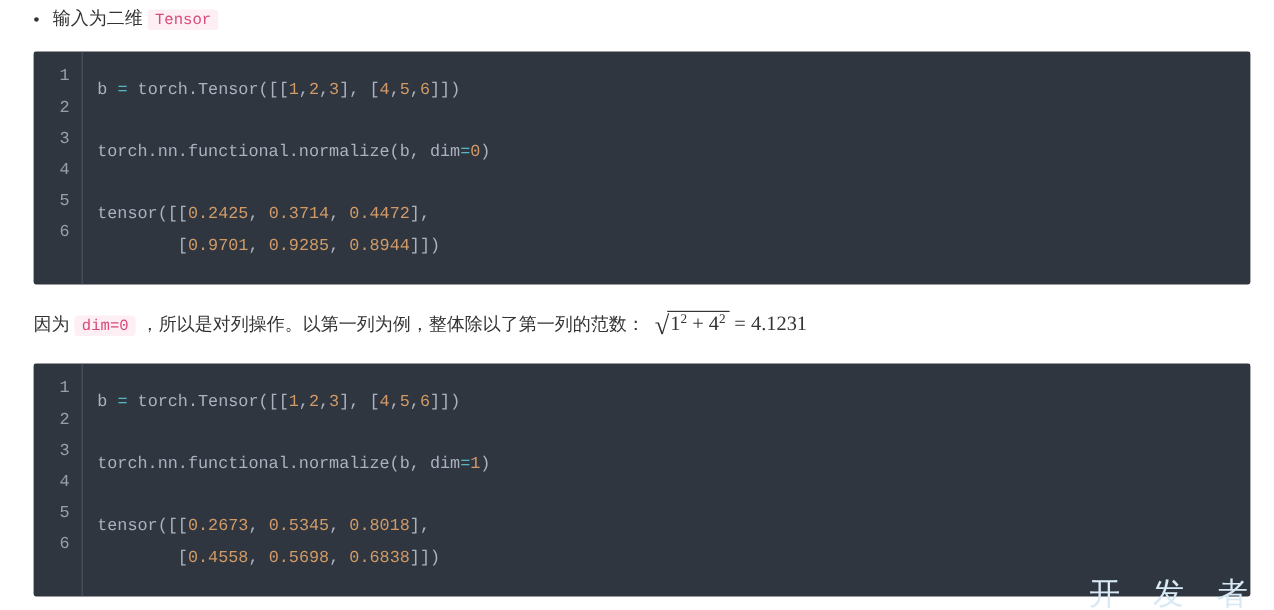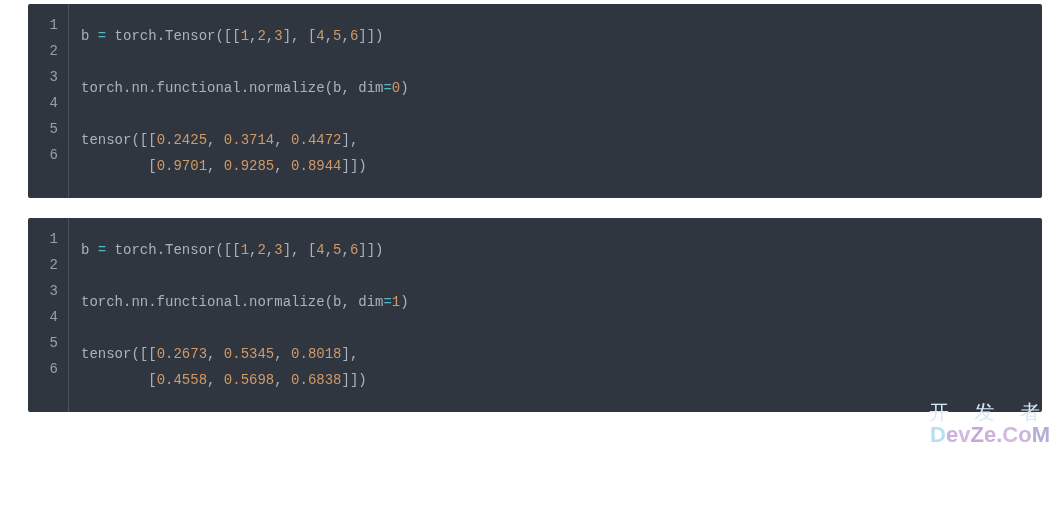--- a/index.html
+++ b/index.html
@@ -101,21 +101,21 @@
     position: absolute;
     right: 12px;
     bottom: 6px;
     text-align: right;
     line-height: 1.05;
     pointer-events: none;
     user-select: none;
   }
   .wm-cn {
     color: #d7e9f5;
-    font-size: 20px;
+    font-size: 26px;
     letter-spacing: 10px;
     font-weight: 400;
   }
   .wm-en {
     font-family: Arial, sans-serif;
     font-size: 22px;
     font-weight: 700;
     letter-spacing: 0;
   }
   .wm-en .c1 { color: #b9def2; }
@@ -125,33 +125,43 @@
   .wm-en .c5 { color: #cdb0dc; }
   .wm-en .c6 { color: #d3b9e0; }
   .wm-en .c7 { color: #cbb5dc; }
   .wm-en .c8 { color: #b4aed6; }
 </style>
 </head>
 <body>
 
 <div class="content">
 
+  <div class="bullet-line">
+    <span>输入为二维</span>
+    <span class="inline-code">Tensor</span>
+  </div>
 
   <div class="code-block">
     <div class="line-numbers" id="ln-0">
         <div>1</div>
         <div>2</div>
         <div>3</div>
         <div>4</div>
         <div>5</div>
         <div>6</div>
       </div>
     <div class="code-lines" id="cl-0"><div class="line"><span class="tk-id">b </span><span class="tk-op">=</span><span class="tk-id"> torch.Tensor([[</span><span class="tk-num">1</span><span class="tk-pn">,</span><span class="tk-num">2</span><span class="tk-pn">,</span><span class="tk-num">3</span><span class="tk-id">], [</span><span class="tk-num">4</span><span class="tk-pn">,</span><span class="tk-num">5</span><span class="tk-pn">,</span><span class="tk-num">6</span><span class="tk-id">]])</span></div><div class="line">&nbsp;</div><div class="line"><span class="tk-id">torch.nn.functional.normalize(b, dim</span><span class="tk-op">=</span><span class="tk-num">0</span><span class="tk-id">)</span></div><div class="line">&nbsp;</div><div class="line"><span class="tk-id">tensor([[</span><span class="tk-num">0.2425</span><span class="tk-pn">, </span><span class="tk-num">0.3714</span><span class="tk-pn">, </span><span class="tk-num">0.4472</span><span class="tk-id">],</span></div><div class="line"><span class="tk-id">        [</span><span class="tk-num">0.9701</span><span class="tk-pn">, </span><span class="tk-num">0.9285</span><span class="tk-pn">, </span><span class="tk-num">0.8944</span><span class="tk-id">]])</span></div></div>
   </div>
 
+  <div class="para">
+    <span>因为 </span>
+    <span class="inline-code">dim=0</span>
+    <span> ，所以是对列操作。以第一列为例，整体除以了第一列的范数：</span>
+    <span class="mathwrap" id="math-0"><span class="sqrt"><span class="surd">√</span><span class="radicand"><span>1</span><sup>2</sup> + <span>4</span><sup>2</sup></span></span> = 4.1231</span>
+  </div>
 
   <div class="code-block">
     <div class="line-numbers" id="ln-1">
         <div>1</div>
         <div>2</div>
         <div>3</div>
         <div>4</div>
         <div>5</div>
         <div>6</div>
       </div>

